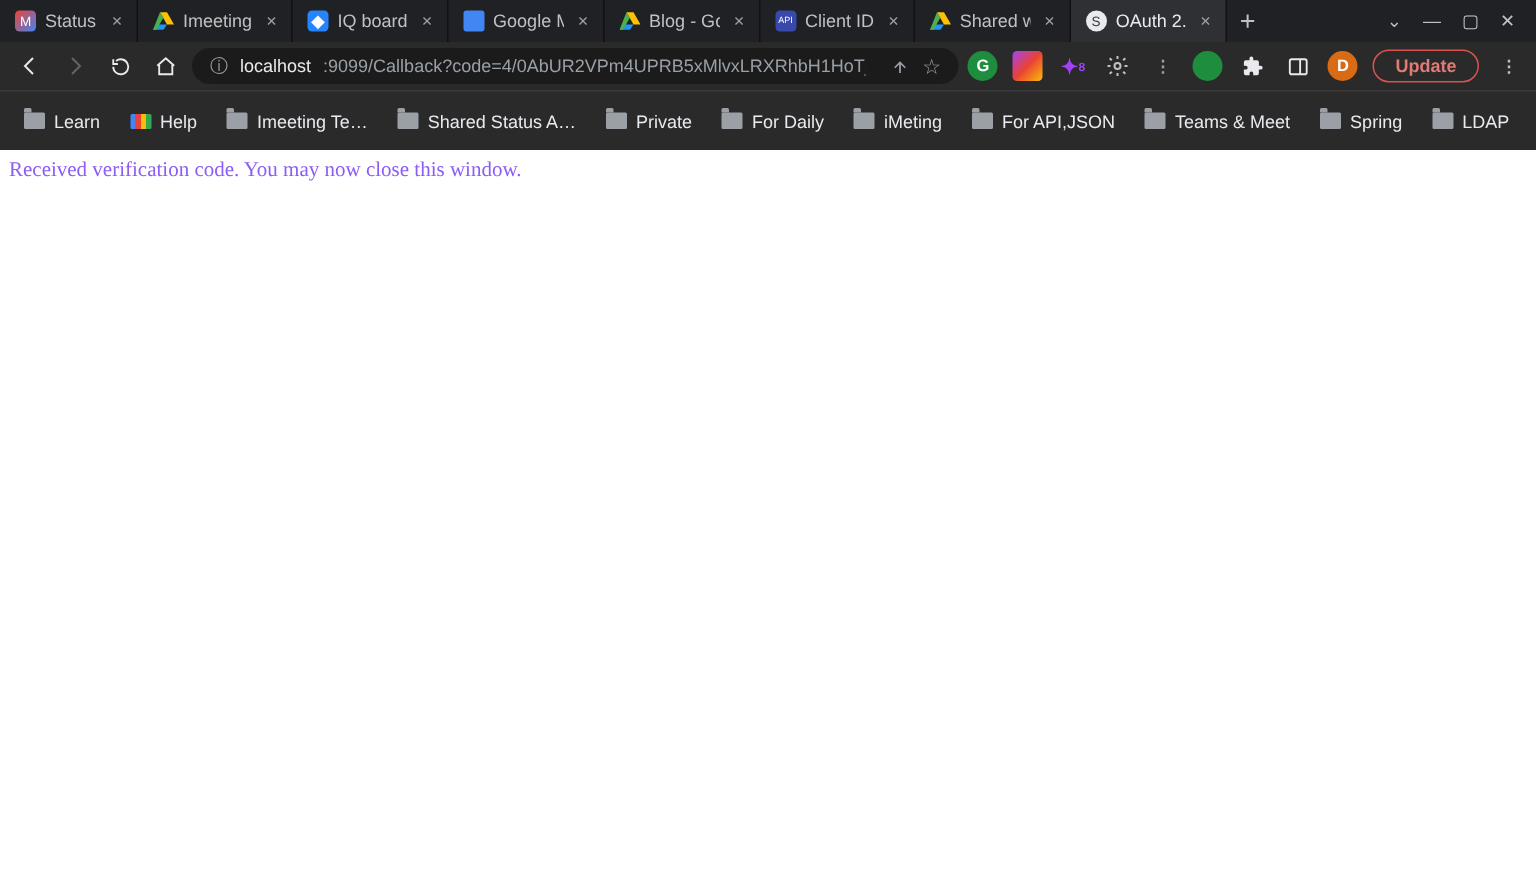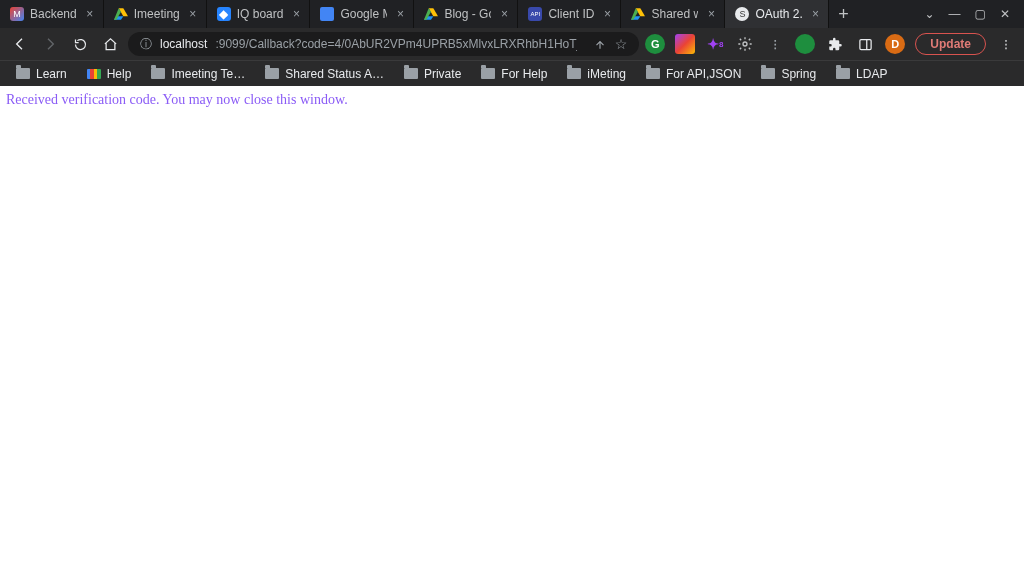--- a/index.html
+++ b/index.html
@@ -20,39 +20,39 @@
     .nav-btn { width: 24px; height: 24px; display: flex; align-items: center; justify-content: center; color: #bfc1c3; cursor: pointer; }
     .address-bar { flex: 1; height: 24px; background: #1b1b1c; border-radius: 14px; display: flex; align-items: center; padding: 0 12px; color: #bfc1c3; gap: 8px; font-size: 12px; overflow: hidden; }
     .address-host { color: #e8eaed; }
     .address-rest { color: #9aa0a6; white-space: nowrap; overflow: hidden; }
     .spacer { flex: 1; }
     .toolbar-icons { display: flex; align-items: center; gap: 10px; color: #bfc1c3; }
     .ext-icon { width: 20px; height: 20px; border-radius: 3px; display: flex; align-items: center; justify-content: center; font-size: 11px; font-weight: bold; }
     .avatar { width: 20px; height: 20px; border-radius: 50%; background: #d96b14; color: #fff; display: flex; align-items: center; justify-content: center; font-size: 11px; font-weight: bold; }
     .update-btn { height: 22px; border: 1px solid #d9534f; border-radius: 12px; color: #e07b76; font-size: 12px; padding: 0 14px; display: flex; align-items: center; cursor: pointer; font-weight: bold; }
 
-    .bookmarks-bar { height: 26px; background: #2a2a2b; border-top: 1px solid #3a3a3b; display: flex; align-items: center; padding: 0 8px; gap: 4px; }
+    .bookmarks-bar { height: 40px; background: #2a2a2b; border-top: 1px solid #3a3a3b; display: flex; align-items: center; padding: 0 8px; gap: 4px; }
     .bookmark { display: flex; align-items: center; gap: 6px; padding: 4px 8px; color: #e8eaed; font-size: 12px; cursor: pointer; border-radius: 3px; }
     .bm-folder-icon { width: 14px; height: 11px; background: #9aa0a6; border-radius: 1px; position: relative; }
     .bm-folder-icon::before { content: ''; position: absolute; top: -3px; left: 0; width: 5px; height: 3px; background: #9aa0a6; border-radius: 1px 1px 0 0; }
     .bm-gmail-icon { width: 14px; height: 10px; background: linear-gradient(90deg,#4285f4 0 20%,#ea4335 20% 50%,#fbbc05 50% 75%,#34a853 75%); border-radius: 1px; }
 
     .page-body { padding: 6px; font-family: Liberation Serif, serif; font-size: 14px; color: #8b5cf6; }
 
     svg { display: block; }
   </style>
 </head>
 <body>
 
 <div class="title-bar">
   <div class="tabs-row">
 
     <div class="tab">
       <span class="tab-favicon" style="background:linear-gradient(135deg,#ea4335,#4285f4);color:#fff;font-size:9px;">M</span>
-      <span class="tab-text">Backend</span>
+      <span class="tab-text">Status</span>
       <span class="tab-close">×</span>
     </div>
 
     <div class="tab">
       <span class="tab-favicon">
         <svg width="14" height="14" viewBox="0 0 24 24">
             <path fill="#FFC107" d="M8 2h8l8 14h-8z"></path>
             <path fill="#2196F3" d="M16 16l-4 6H0l4-6z"></path>
             <path fill="#4CAF50" d="M0 22L8 2l4 6-8 14z"></path>
           </svg>
@@ -199,29 +199,33 @@
   <div class="bookmark">
     <span class="bm-folder-icon"></span>
     <span>Shared Status A…</span>
   </div>
   <div class="bookmark">
     <span class="bm-folder-icon"></span>
     <span>Private</span>
   </div>
   <div class="bookmark">
     <span class="bm-folder-icon"></span>
-    <span>For Help</span>
+    <span>For Daily</span>
   </div>
   <div class="bookmark">
     <span class="bm-folder-icon"></span>
     <span>iMeting</span>
   </div>
   <div class="bookmark">
     <span class="bm-folder-icon"></span>
     <span>For API,JSON</span>
+  </div>
+  <div class="bookmark">
+    <span class="bm-folder-icon"></span>
+    <span>Teams &amp; Meet</span>
   </div>
   <div class="bookmark">
     <span class="bm-folder-icon"></span>
     <span>Spring</span>
   </div>
   <div class="bookmark">
     <span class="bm-folder-icon"></span>
     <span>LDAP</span>
   </div>
 </div>

